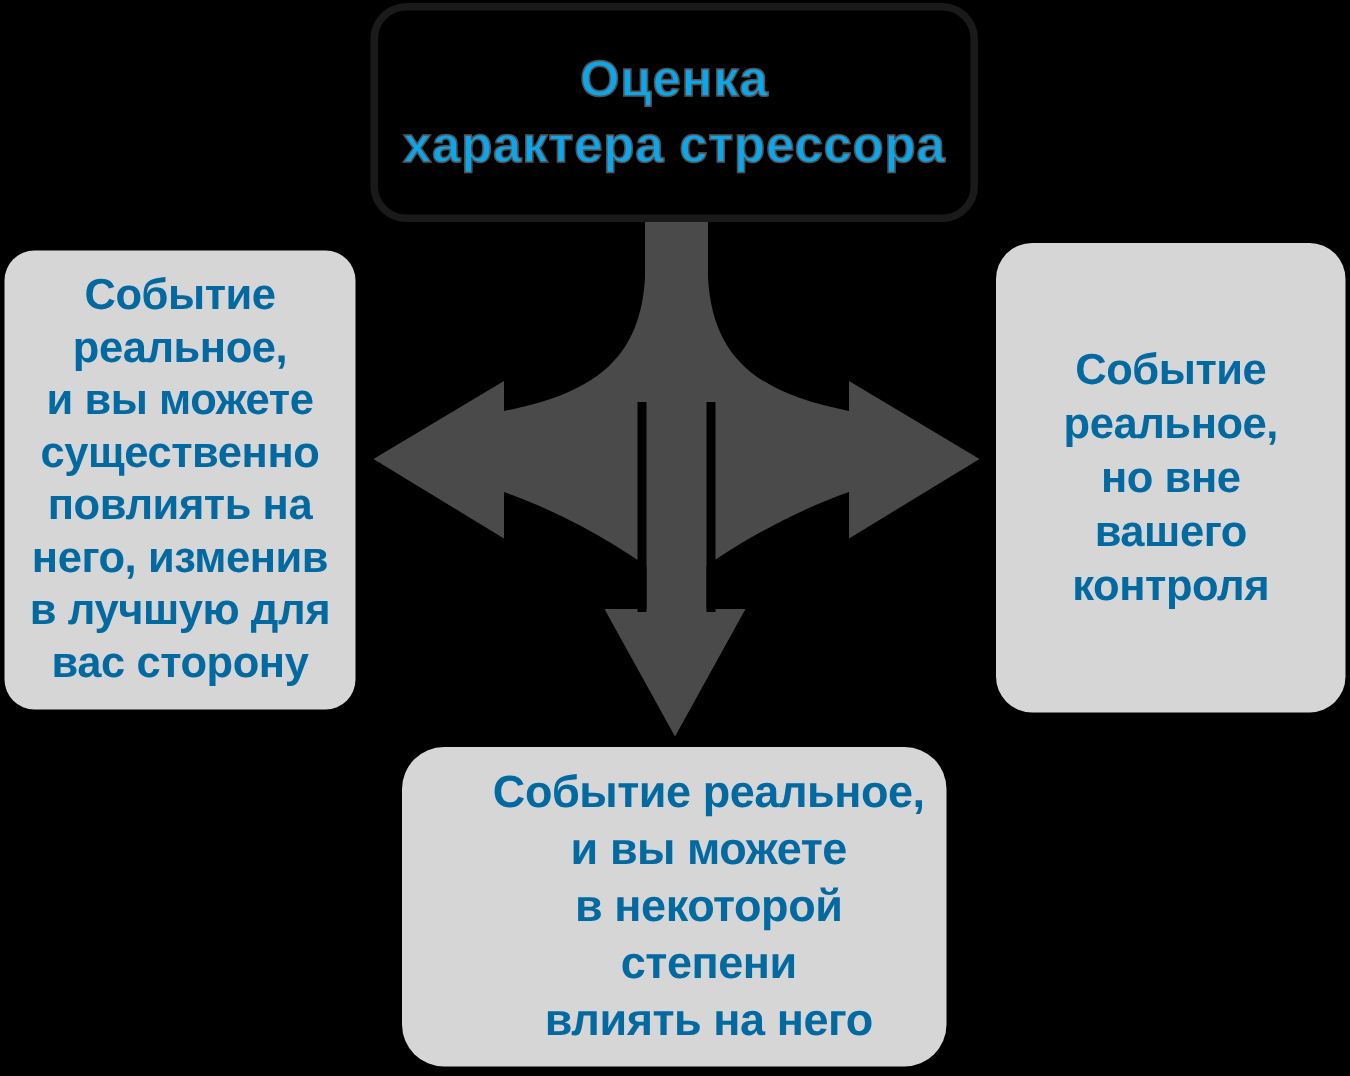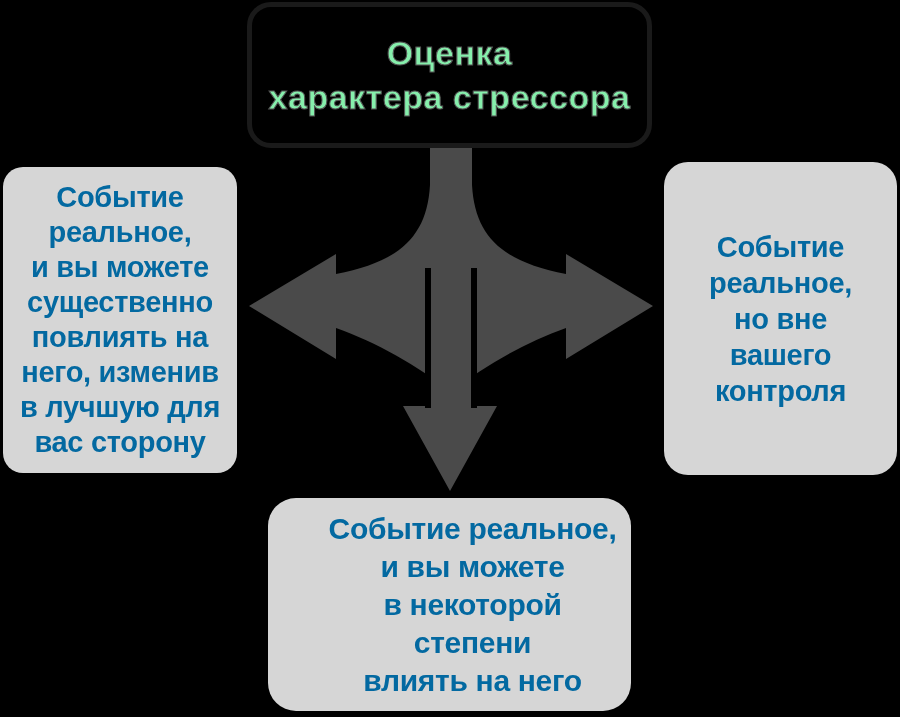--- a/index.html
+++ b/index.html
@@ -30,21 +30,21 @@
     align-items: center;
     justify-content: center;
     z-index: 3;
   }
   .title-text {
     font-size: 34px;
     line-height: 44px;
     font-weight: bold;
     text-align: center;
     white-space: pre-line;
-    color: #86efac;
+    color: #0ea5e9;
     -webkit-text-stroke: 1px #525252;
     text-shadow: 0 0 1px #4a4a4a;
     letter-spacing: 0.5px;
   }
   
   .arrow-svg {
     position: absolute;
     left: 0;
     top: 0;
     z-index: 1;

